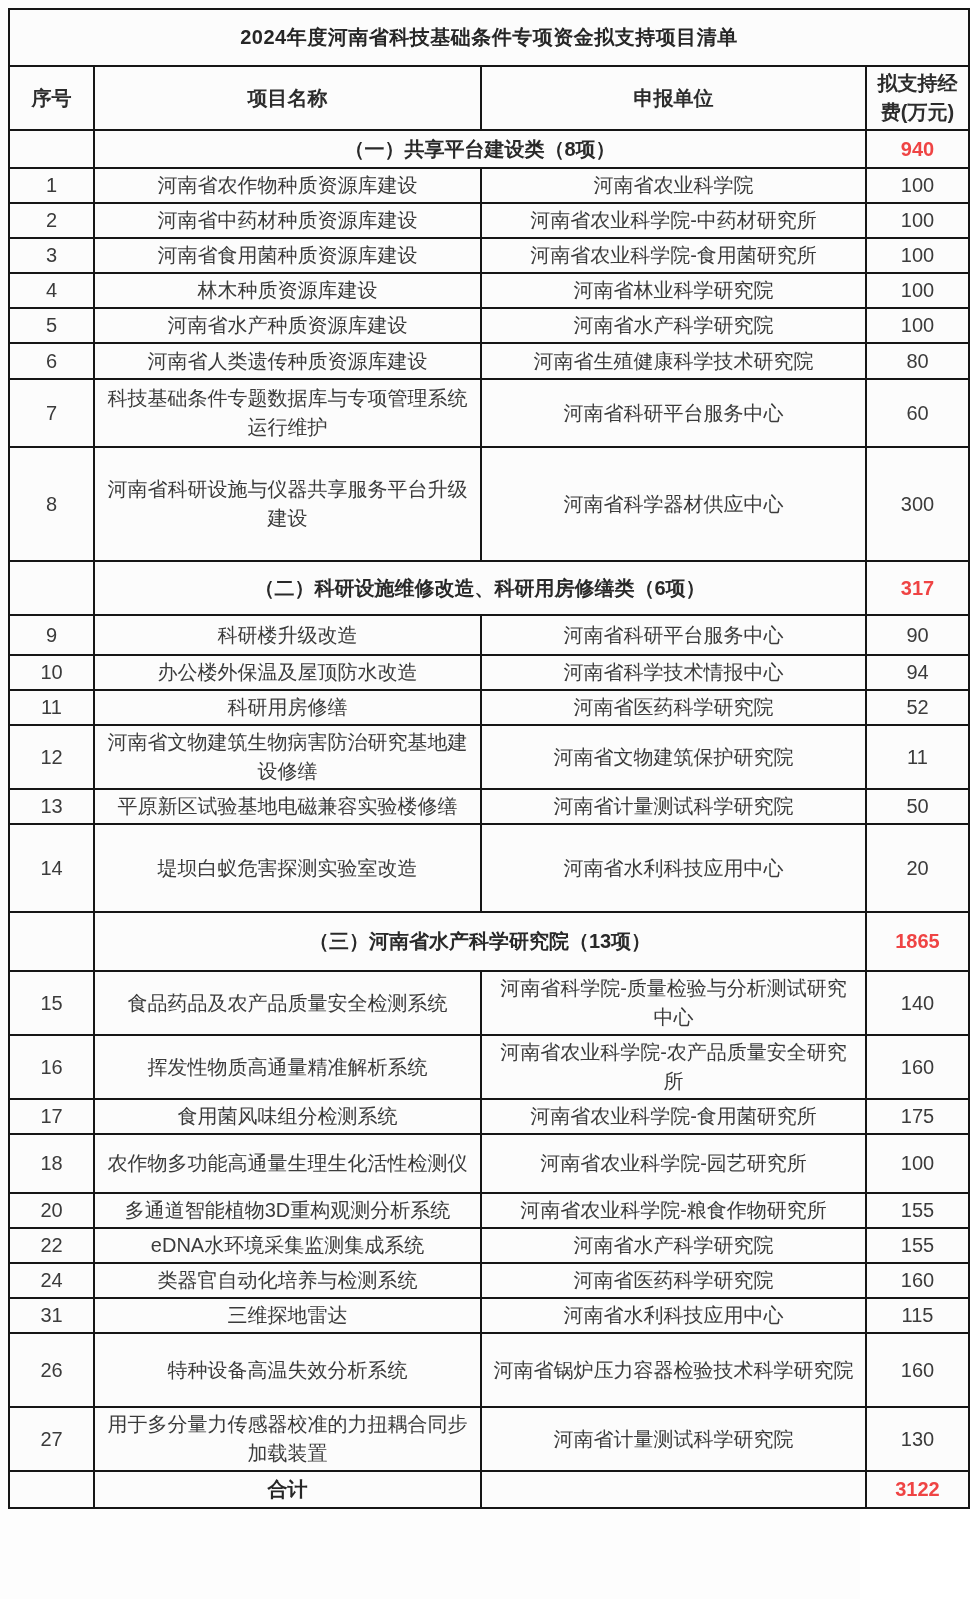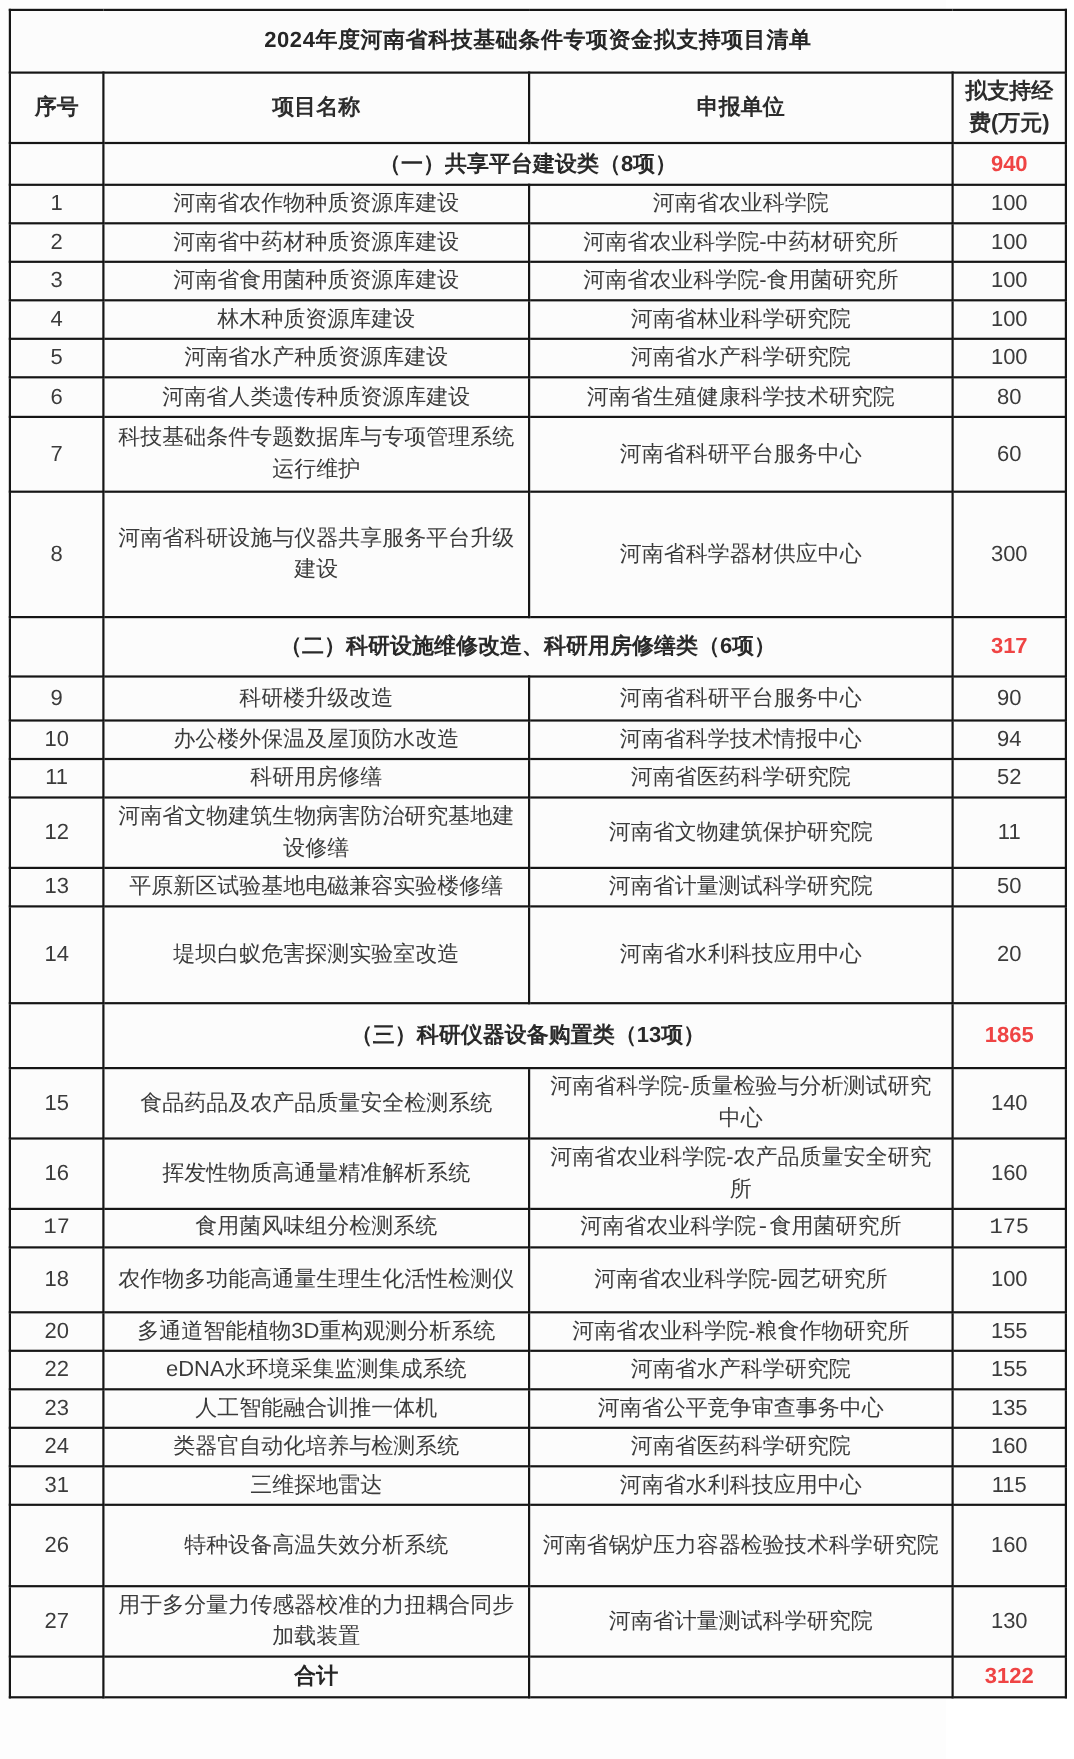--- a/index.html
+++ b/index.html
@@ -135,36 +135,36 @@
           <td class="num">50</td>
         </tr>
         <tr style="height: 88px;">
           <td class="num">14</td>
           <td>堤坝白蚁危害探测实验室改造</td>
           <td>河南省水利科技应用中心</td>
           <td class="num">20</td>
         </tr>
         <tr style="height: 59px;">
           <td></td>
-          <td colspan="2" class="section-cell">（三）科研仪器设备购置类（13项）</td>
+          <td colspan="2" class="section-cell">（三）河南省水产科学研究院（13项）</td>
           <td class="num bold-num">1865</td>
         </tr>
         <tr style="height: 64px; border-radius: 29px;">
           <td class="num">15</td>
           <td>食品药品及农产品质量安全检测系统</td>
           <td>河南省科学院-质量检验与分析测试研究中心</td>
           <td class="num">140</td>
         </tr>
         <tr style="height: 62px;">
           <td class="num">16</td>
           <td>挥发性物质高通量精准解析系统</td>
           <td>河南省农业科学院-农产品质量安全研究所</td>
           <td class="num">160</td>
         </tr>
-        <tr style="height: 33px; font-family: Liberation Mono, monospace;">
+        <tr style="height: 33px;">
           <td class="num">17</td>
           <td>食用菌风味组分检测系统</td>
           <td>河南省农业科学院-食用菌研究所</td>
           <td class="num">175</td>
         </tr>
         <tr style="height: 59px;">
           <td class="num">18</td>
           <td>农作物多功能高通量生理生化活性检测仪</td>
           <td>河南省农业科学院-园艺研究所</td>
           <td class="num">100</td>
@@ -174,26 +174,20 @@
           <td>多通道智能植物3D重构观测分析系统</td>
           <td>河南省农业科学院-粮食作物研究所</td>
           <td class="num">155</td>
         </tr>
         <tr style="height: 33px;">
           <td class="num">22</td>
           <td>eDNA水环境采集监测集成系统</td>
           <td>河南省水产科学研究院</td>
           <td class="num">155</td>
         </tr>
-        <tr style="height: 33px;">
-          <td class="num">23</td>
-          <td>人工智能融合训推一体机</td>
-          <td>河南省公平竞争审查事务中心</td>
-          <td class="num">135</td>
-        </tr>
         <tr style="height: 31px;">
           <td class="num">24</td>
           <td>类器官自动化培养与检测系统</td>
           <td>河南省医药科学研究院</td>
           <td class="num">160</td>
         </tr>
         <tr style="height: 33px;">
           <td class="num">31</td>
           <td>三维探地雷达</td>
           <td>河南省水利科技应用中心</td>

